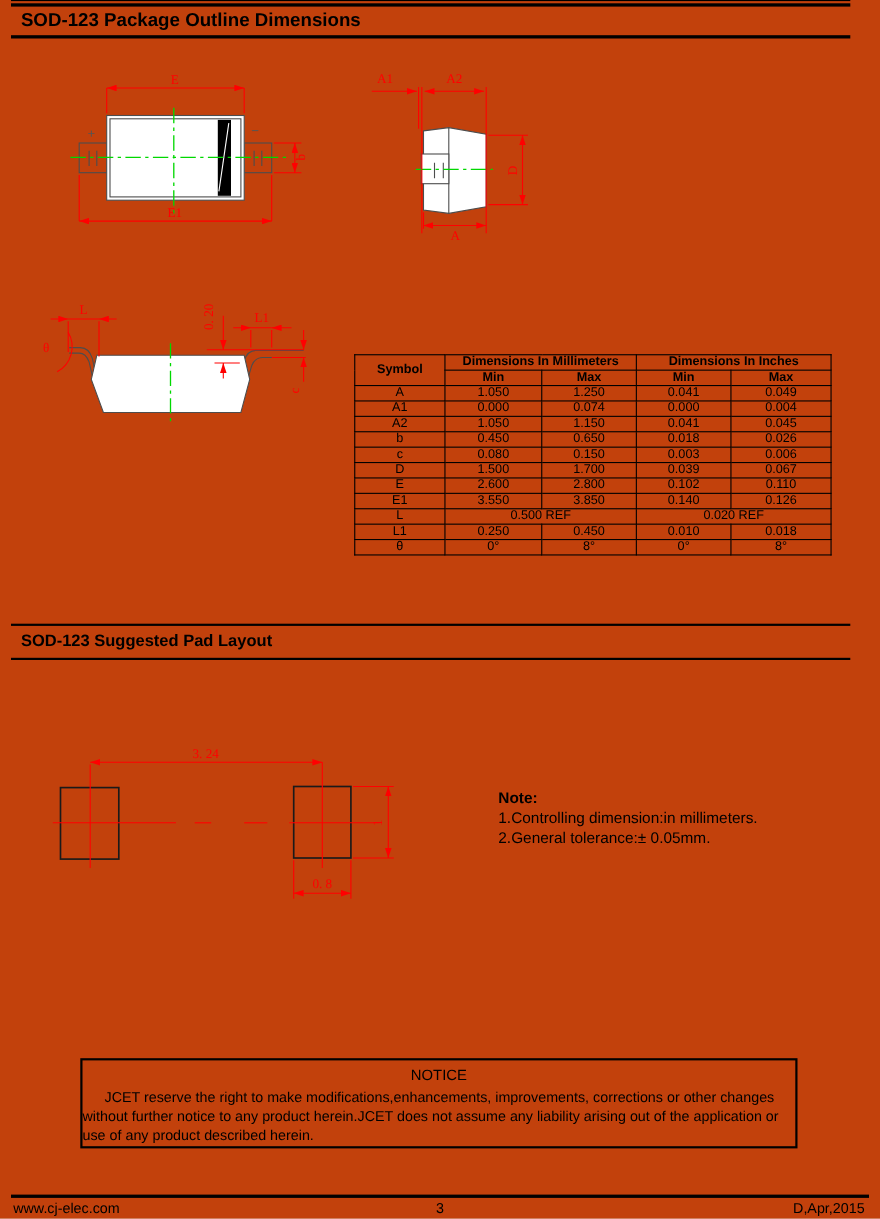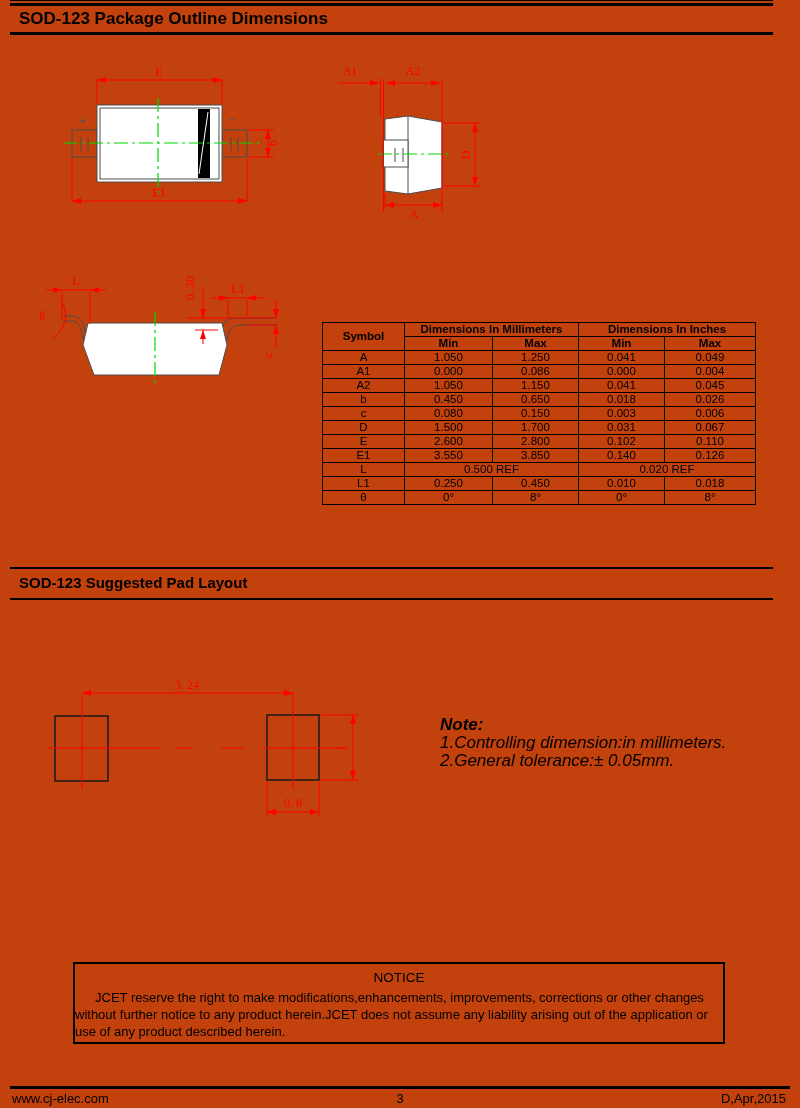--- a/index.html
+++ b/index.html
@@ -11,21 +11,21 @@
   #title1{left:19px;top:9px;font-size:17px;}
   #title2{left:19px;top:574px;font-size:15px;}
 
   
   #dimtable{position:absolute;left:322px;top:322px;border-collapse:collapse;table-layout:fixed;}
   #dimtable td{border:1px solid #000;height:13px;text-align:center;vertical-align:middle;
                font-size:11.5px;padding:0;line-height:13px;}
   #dimtable td.b{font-weight:bold;}
 
   
-  #note{position:absolute;left:440px;top:716px;font-size:17px;line-height:18px;font-style:italic;}
+  #note{position:absolute;left:453px;top:716px;font-size:14px;line-height:18px;}
   #note .nt{font-weight:bold;}
 
   
   #notice{position:absolute;left:73px;top:962px;width:652px;height:82px;border:2px solid #000;
           box-sizing:border-box;}
   #notice .ttl{text-align:center;font-size:13.5px;margin-top:6px;}
   #notice .bodyline{font-size:13px;line-height:17px;padding:0 0;}
   #notice .indent{text-indent:20px;margin-top:4px;}
 
   
@@ -185,21 +185,21 @@
     <tr>
       <td>A</td>
       <td>1.050</td>
       <td>1.250</td>
       <td>0.041</td>
       <td>0.049</td>
     </tr>
     <tr>
       <td>A1</td>
       <td>0.000</td>
-      <td>0.086</td>
+      <td>0.074</td>
       <td>0.000</td>
       <td>0.004</td>
     </tr>
     <tr>
       <td>A2</td>
       <td>1.050</td>
       <td>1.150</td>
       <td>0.041</td>
       <td>0.045</td>
     </tr>
@@ -214,21 +214,21 @@
       <td>c</td>
       <td>0.080</td>
       <td>0.150</td>
       <td>0.003</td>
       <td>0.006</td>
     </tr>
     <tr>
       <td>D</td>
       <td>1.500</td>
       <td>1.700</td>
-      <td>0.031</td>
+      <td>0.039</td>
       <td>0.067</td>
     </tr>
     <tr>
       <td>E</td>
       <td>2.600</td>
       <td>2.800</td>
       <td>0.102</td>
       <td>0.110</td>
     </tr>
     <tr>

